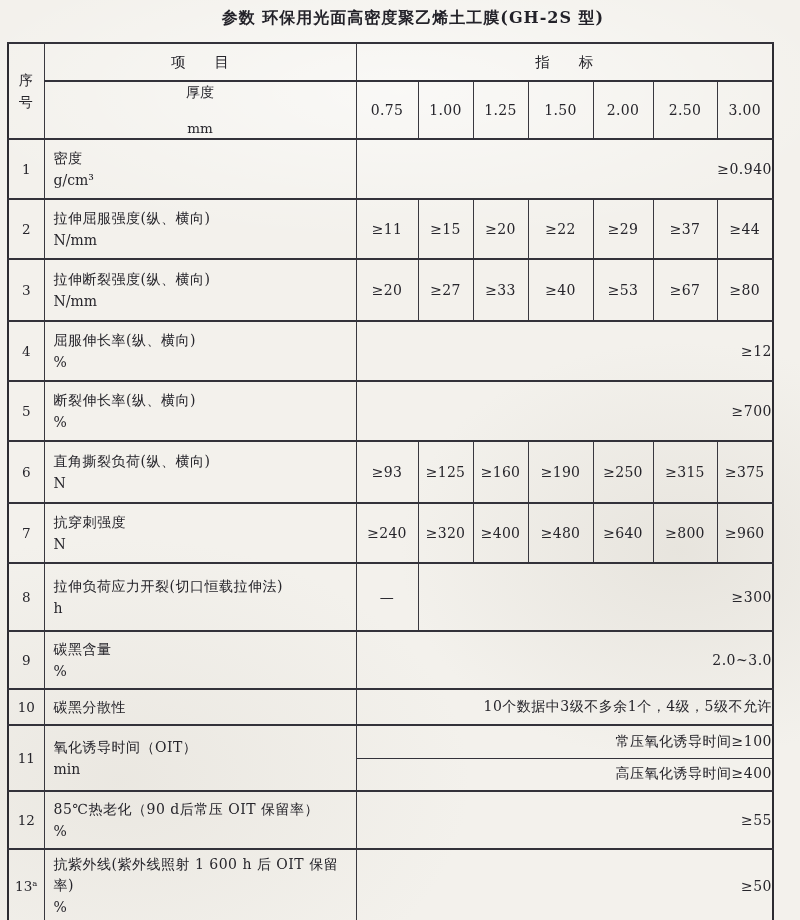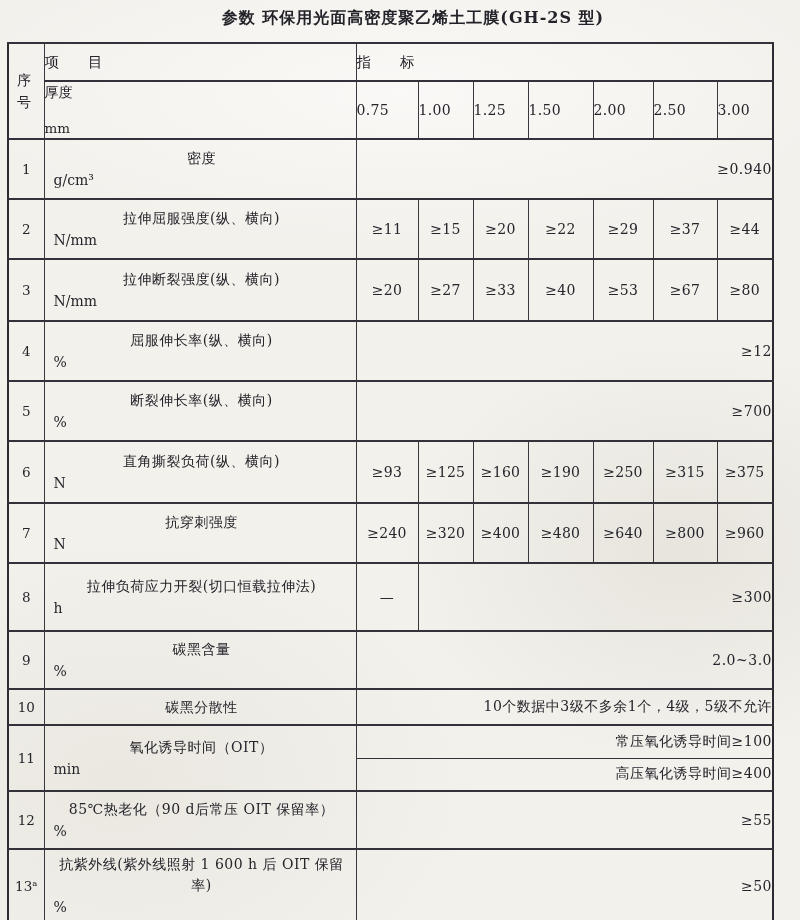--- a/index.html
+++ b/index.html
@@ -30,26 +30,26 @@
     border-right:1px solid #39383f;
     border-top:2px solid #33323a;
     border-bottom:2px solid #33323a;
     padding:0;
     font-size:14px;
     color:#26252b;
     overflow:hidden;
   }
   td.seq{ text-align:center; vertical-align:middle; font-size:13.5px; }
   td.name-cell{ vertical-align:middle; padding:4px 6px 4px 9px; line-height:1.5; }
-  .nm{ display:block; letter-spacing:.5px;text-align:center; }
+  .nm{ display:block; letter-spacing:.5px; }
   .un{ display:block; margin-top:1px; }
   td.val{ text-align:center; vertical-align:middle; letter-spacing:.3px; }
   td.spanval{ text-align:right; vertical-align:middle; letter-spacing:.5px; }
   
-  tr.h1 td, tr.h2 td{ text-align:left; vertical-align:middle; }
+  tr.h1 td, tr.h2 td{ text-align:center; vertical-align:middle; }
   td.seq-h{ line-height:1.6; font-size:14px; letter-spacing:1px;
             word-break:break-all; padding:0 8px; }
   td.item-h, td.ind-h{ font-size:14.5px; }
   .thick-l{ display:block; }
   .thick-u{ display:block; margin-top:18px; font-size:13.5px; }
   
   tr.h1{ height:38px; }
   tr.h2{ height:58px; }
   tr.r1{ height:60px; } tr.r2{ height:60px; } tr.r3{ height:62px; }
   tr.r4{ height:60px; } tr.r5{ height:60px; } tr.r6{ height:62px; }

